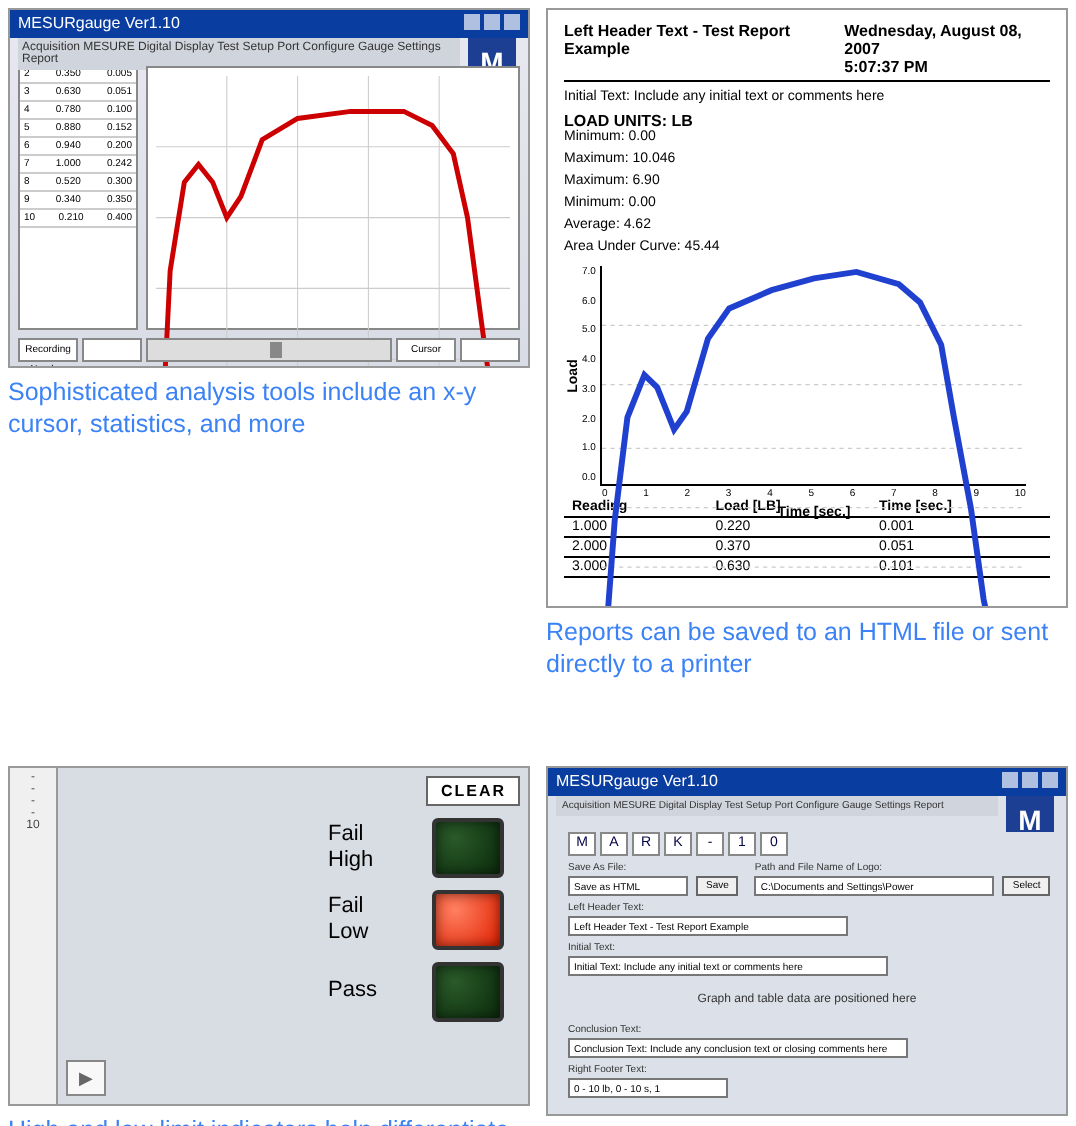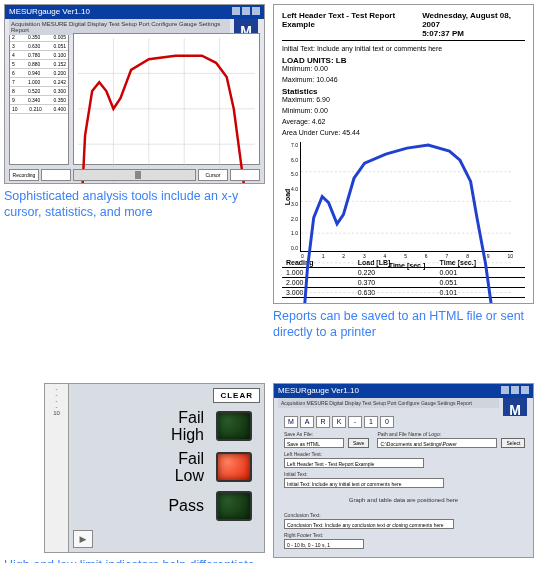--- a/index.html
+++ b/index.html
@@ -35,26 +35,26 @@
   .p2-chart svg { position:absolute; inset:0; }
   .p2-curve { stroke:#2040d0; stroke-width:1.4; fill:none; }
   .p2 table { width:100%; border-collapse:collapse; font-size:7px; margin-top:6px;}
   .p2 th, .p2 td { border-bottom:1px solid #000; text-align:left; padding:1px 4px;}
   .p2 .p2-xlabel { position:absolute; bottom:-18px; left:50%; transform:translateX(-50%); font-size:7px; font-weight:bold;}
   .p2 .p2-ylabel { position:absolute; left:-14px; top:50%; transform:translate(-50%,-50%) rotate(-90deg); font-size:7px; font-weight:bold;}
   .p2-ticks-x { position:absolute; bottom:-8px; left:0; right:0; display:flex; justify-content:space-between; font-size:5px;}
   .p2-ticks-y { position:absolute; left:-10px; top:0; bottom:0; display:flex; flex-direction:column-reverse; justify-content:space-between; font-size:5px; text-align:right;}
 
   
-  .p3 { height: 170px; background:#d8dde4; display:flex;margin-left:40px; }
+  .p3 { height: 170px; background:#d8dde4; display:flex; }
   .p3-left { width:24px; background:#f0f0f0; border-right:1px solid #999; font-size:6px; padding:2px; color:#444; text-align:center;}
   .p3-mid { flex:1; padding:4px; display:flex; flex-direction:column; gap:6px;}
   .p3-clear { align-self:flex-end; background:#fff; border:1px solid #666; font-size:8px; padding:2px 6px; font-weight:bold; letter-spacing:1px;}
   .p3-row { display:flex; align-items:center; gap:12px; justify-content:flex-end; padding-right:8px;}
-  .p3-lbl { font-size:16px; text-align:right; width:40px; line-height:1.1;}
+  .p3-lbl { font-size:11px; text-align:left; width:40px; line-height:1.1;}
   .p3-led { width:36px; height:30px; border:2px solid #333; border-radius:3px; box-shadow:inset 0 0 6px rgba(0,0,0,0.5);}
   .led-dark { background:radial-gradient(circle at 30% 30%, #2a5a2a, #0a2a0a);}
   .led-red { background:radial-gradient(circle at 30% 30%, #ff8060, #e02000);}
   .p3-bottom { position:absolute; bottom:4px; left:28px; }
   .p3-play { width:20px; height:18px; background:#f8f8f8; border:1px solid #888; font-size:9px; text-align:center; line-height:16px; color:#666;}
 
   
   .p4 { height: 175px; background:#dce0e8; }
   .p4-title { background:#0a3da0; color:white; font-size:8px; padding:2px 4px; display:flex; justify-content:space-between;}
   .p4-title .wbtns span { display:inline-block; width:8px; height:8px; background:#b0c0e0; margin-left:2px;}
@@ -173,21 +173,20 @@
         <span>Left Header Text - Test Report Example</span>
         <span style="">
           <span>Wednesday, August 08, 2007</span><br>
           <span>5:07:37 PM</span>
         </span>
       </div>
       <div class="small">Initial Text: Include any initial text or comments here</div>
       <div class="b">LOAD UNITS: LB</div>
       <div class="small">Minimum: 0.00</div>
       <div class="small">Maximum: 10.046</div>
-      <div class="b">Statistics</div>
       <div class="small">Maximum: 6.90</div>
       <div class="small">Minimum: 0.00</div>
       <div class="small">Average: 4.62</div>
       <div class="small">Area Under Curve: 45.44</div>
       <div class="p2-chart">
         <svg viewBox="0 0 100 100" preserveAspectRatio="none">
           <g stroke="#ccc" stroke-width="0.3" stroke-dasharray="1,1">
             <line x1="0" y1="14" x2="100" y2="14"></line>
               <line x1="0" y1="28" x2="100" y2="28"></line>
             <line x1="0" y1="43" x2="100" y2="43"></line>

